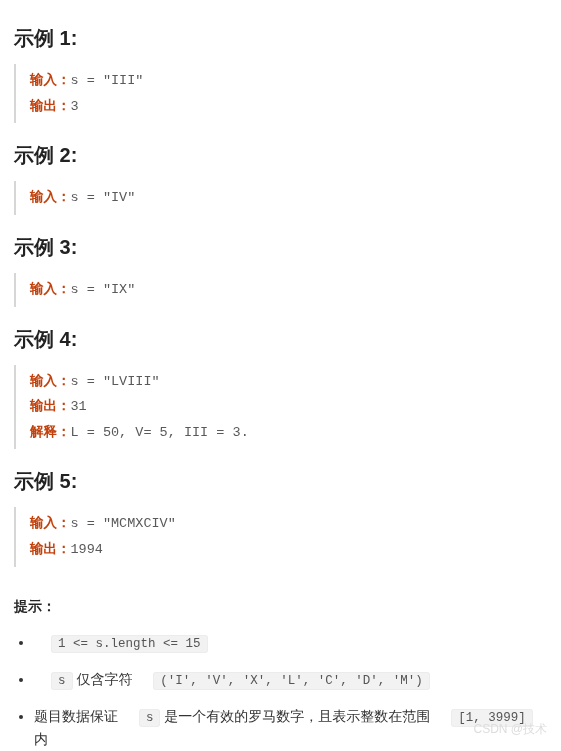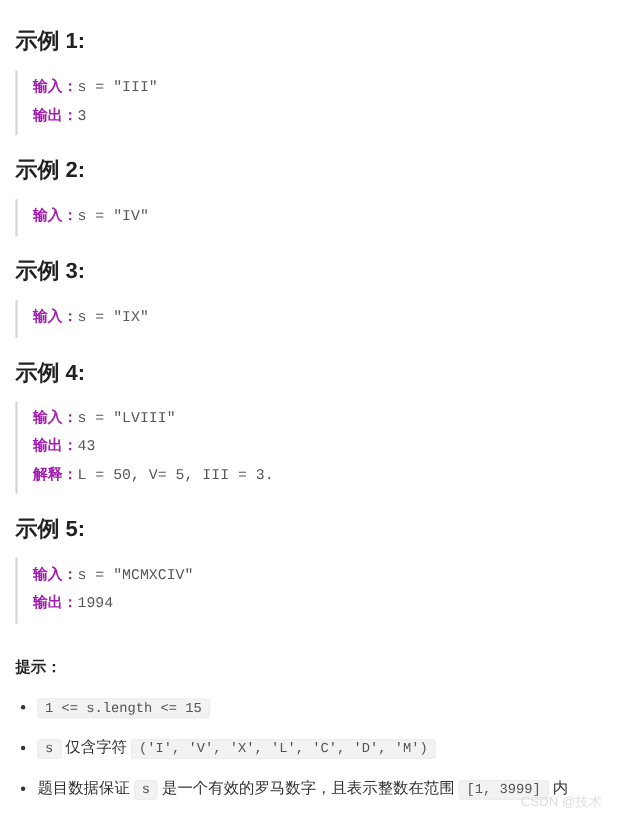--- a/index.html
+++ b/index.html
@@ -21,29 +21,30 @@
   .example-block {
     border-left: 2px solid #d6d6d6;
     padding: 4px 0 4px 14px;
     margin: 6px 0 16px 0;
     font-family: Menlo, Consolas, "Courier New", monospace;
     font-size: 13.5px;
     line-height: 1.9;
     color: #595959;
   }
   .example-block .row { white-space: pre; }
-  .example-block .label { font-weight: 700; color: #a21caf; }
+  .example-block .label { font-weight: 700; color: #c2410c; }
   code.inline {
     font-family: Menlo, Consolas, "Courier New", monospace;
     background: #f2f2f2;
     color: #555;
     padding: 1px 6px;
     border-radius: 3px;
     border: 1px solid #ececec;
     font-size: 12.5px;
+    margin-left: 17px;
   }
   .hints-heading {
     font-weight: 700;
     margin: 28px 0 14px 0;
   }
   ul.hints {
     list-style: disc;
     padding-left: 20px;
     color: #333;
   }
@@ -75,21 +76,21 @@
 </div>
 
 <div class="example-heading">示例 3:</div>
 <div class="example-block">
   <div class="row"><span class="label">输入：</span><span>s = "IX"</span></div>
 </div>
 
 <div class="example-heading">示例 4:</div>
 <div class="example-block">
   <div class="row"><span class="label">输入：</span><span>s = "LVIII"</span></div>
-  <div class="row"><span class="label">输出：</span><span>43</span></div>
+  <div class="row"><span class="label">输出：</span><span>31</span></div>
   <div class="row"><span class="label">解释：</span><span>L = 50, V= 5, III = 3.</span></div>
 </div>
 
 <div class="example-heading">示例 5:</div>
 <div class="example-block">
   <div class="row"><span class="label">输入：</span><span>s = "MCMXCIV"</span></div>
   <div class="row"><span class="label">输出：</span><span>1994</span></div>
 </div>
 
 <div class="hints-heading">提示：</div>

